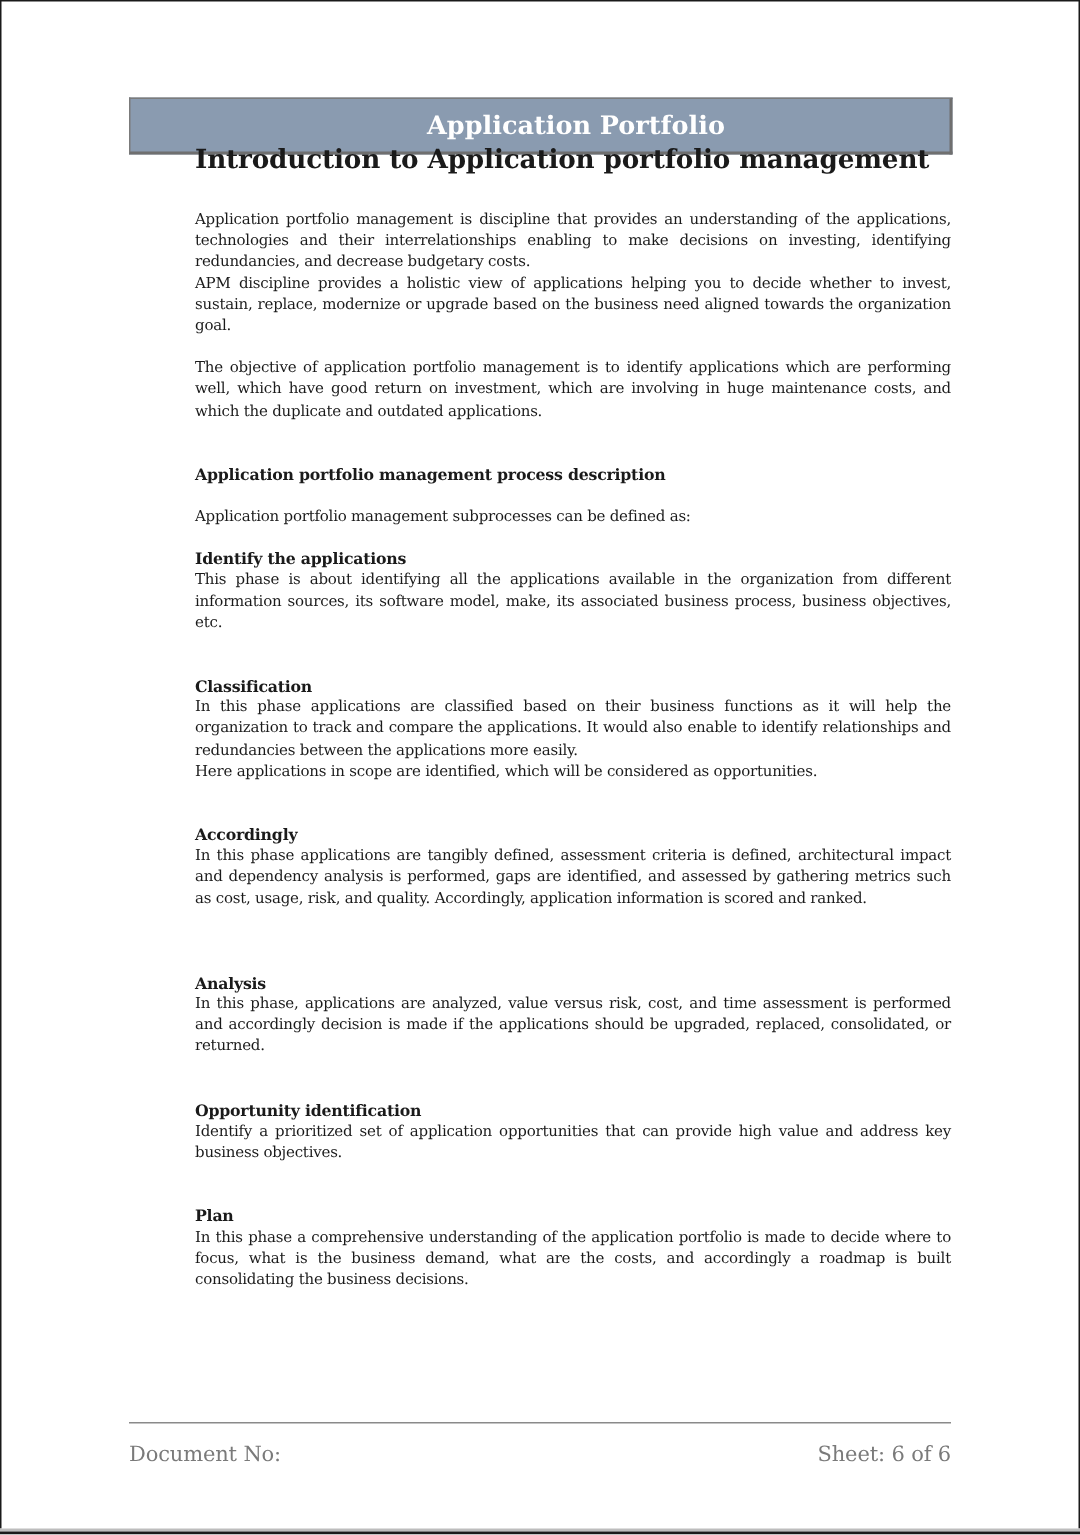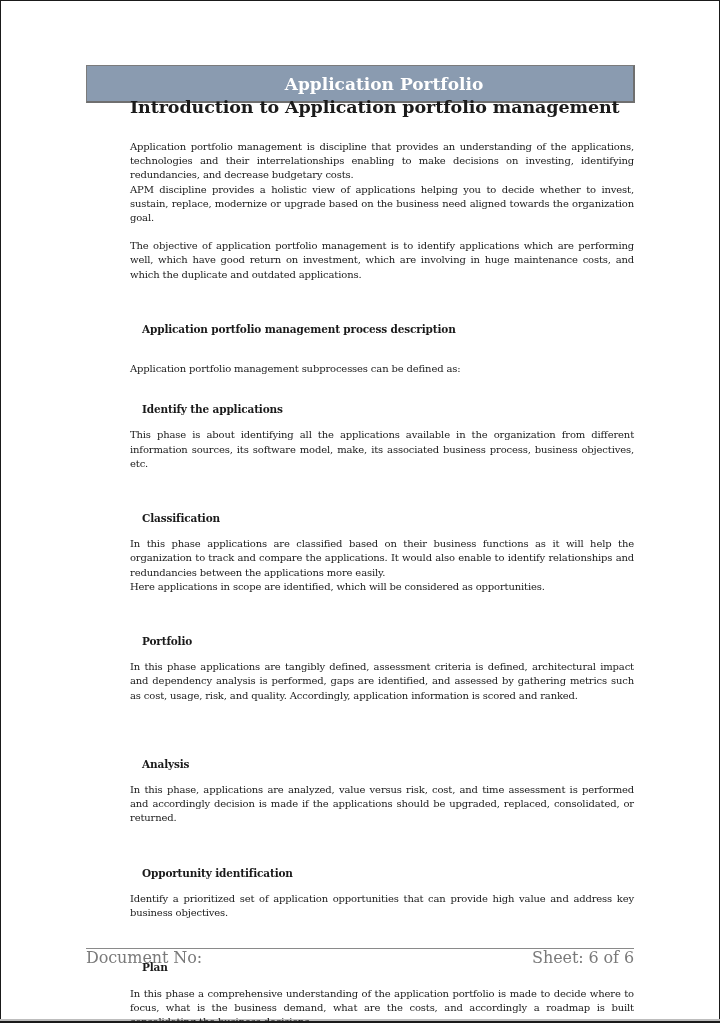--- a/index.html
+++ b/index.html
@@ -83,31 +83,31 @@
       text-align: justify;
       margin: 0;
       letter-spacing: -0.15px;
     }
     .gap-s { height: 14px; }
     .gap-m { height: 28px; }
     .sec-title {
       font-size: 10.5px;
       font-weight: bold;
       line-height: 14.2px;
-      margin: 12px;
+      margin: 0;
       letter-spacing: -0.15px;
     }
     .footer {
       position: absolute;
       left: 86px;
       top: 948px;
       width: 548px;
       border-top: 1px solid #8a8a8a;
-      padding-top: 2px;
-      font-size: 16px;
+      padding-top: 14px;
+      font-size: 14px;
       line-height: 14px;
       color: #7a7a7a;
       letter-spacing: -0.1px;
     }
     .footer-row {
       display: flex;
       justify-content: space-between;
     }
   </style>
 </head>
@@ -142,21 +142,21 @@
 
   <div class="gap-m"></div>
   <div>
     <p class="sec-title">Classification</p>
     <p class="p">In this phase applications are classified based on their business functions as it will help the organization to track and compare the applications. It would also enable to identify relationships and redundancies between the applications more easily.</p>
     <p class="p">Here applications in scope are identified, which will be considered as opportunities.</p>
   </div>
 
   <div class="gap-m"></div>
   <div>
-    <p class="sec-title">Portfolio</p>
+    <p class="sec-title">Accordingly</p>
     <p class="p">In this phase applications are tangibly defined, assessment criteria is defined, architectural impact and dependency analysis is performed, gaps are identified, and assessed by gathering metrics such as cost, usage, risk, and quality. Accordingly, application information is scored and ranked.</p>
   </div>
 
   <div class="gap-m" style="height:42px"></div>
   <div>
     <p class="sec-title">Analysis</p>
     <p class="p">In this phase, applications are analyzed, value versus risk, cost, and time assessment is performed and accordingly decision is made if the applications should be upgraded, replaced, consolidated, or returned.</p>
   </div>
 
   <div class="gap-m"></div>

